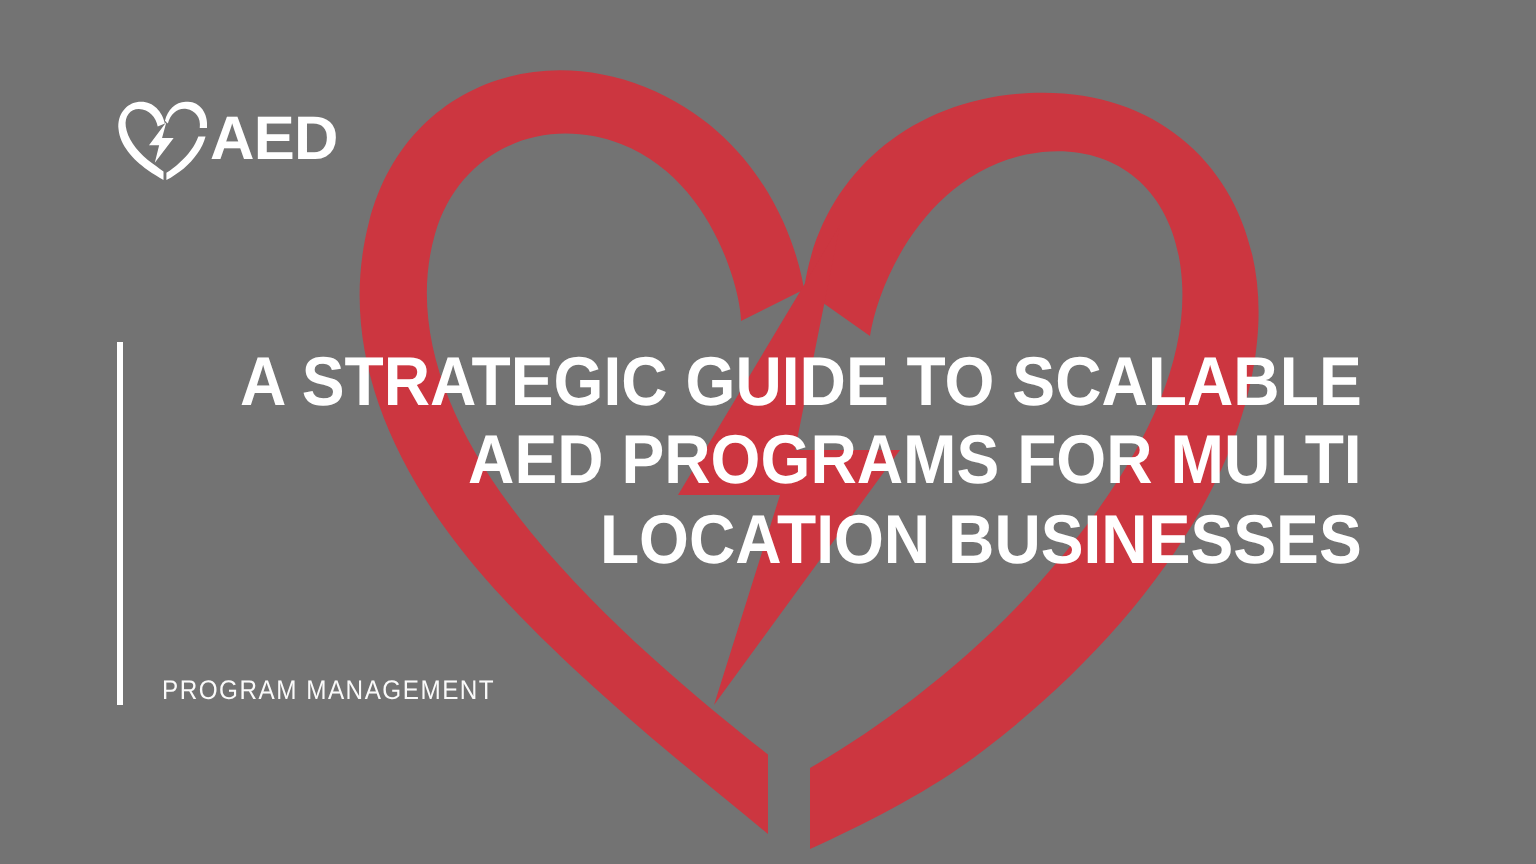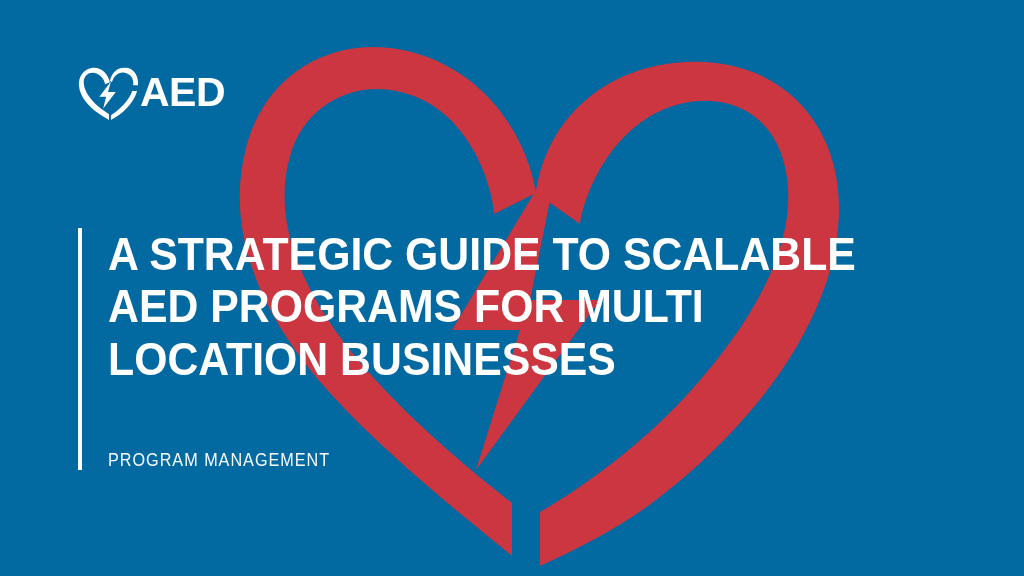--- a/index.html
+++ b/index.html
@@ -4,21 +4,21 @@
 <style>
   * { margin:0; padding:0; box-sizing:border-box; }
   html, body {
     width:1024px; height:576px;
     overflow:hidden;
     font-family:"Liberation Sans", sans-serif;
   }
   #slide {
     position:relative;
     width:1024px; height:576px;
-    background:#0369a1;
+    background:#737373;
     overflow:hidden;
   }
 
   
   #watermark {
     position:absolute;
     left:0; top:0;
     width:1024px; height:576px;
     pointer-events:none;
   }
@@ -59,20 +59,21 @@
     left:78px; top:228px;
     width:4px; height:242px;
     background:#FFFFFF;
   }
 
   
   #text-block {
     position:absolute;
     left:108px; top:228px;
     width:860px;
+    text-align:right;
   }
   #headline {
     color:#FFFFFF;
     font-size:46px;
     font-weight:700;
     line-height:1.14;
     letter-spacing:0px;
     font-stretch:condensed;
     text-transform:uppercase;
     white-space:pre-line;

